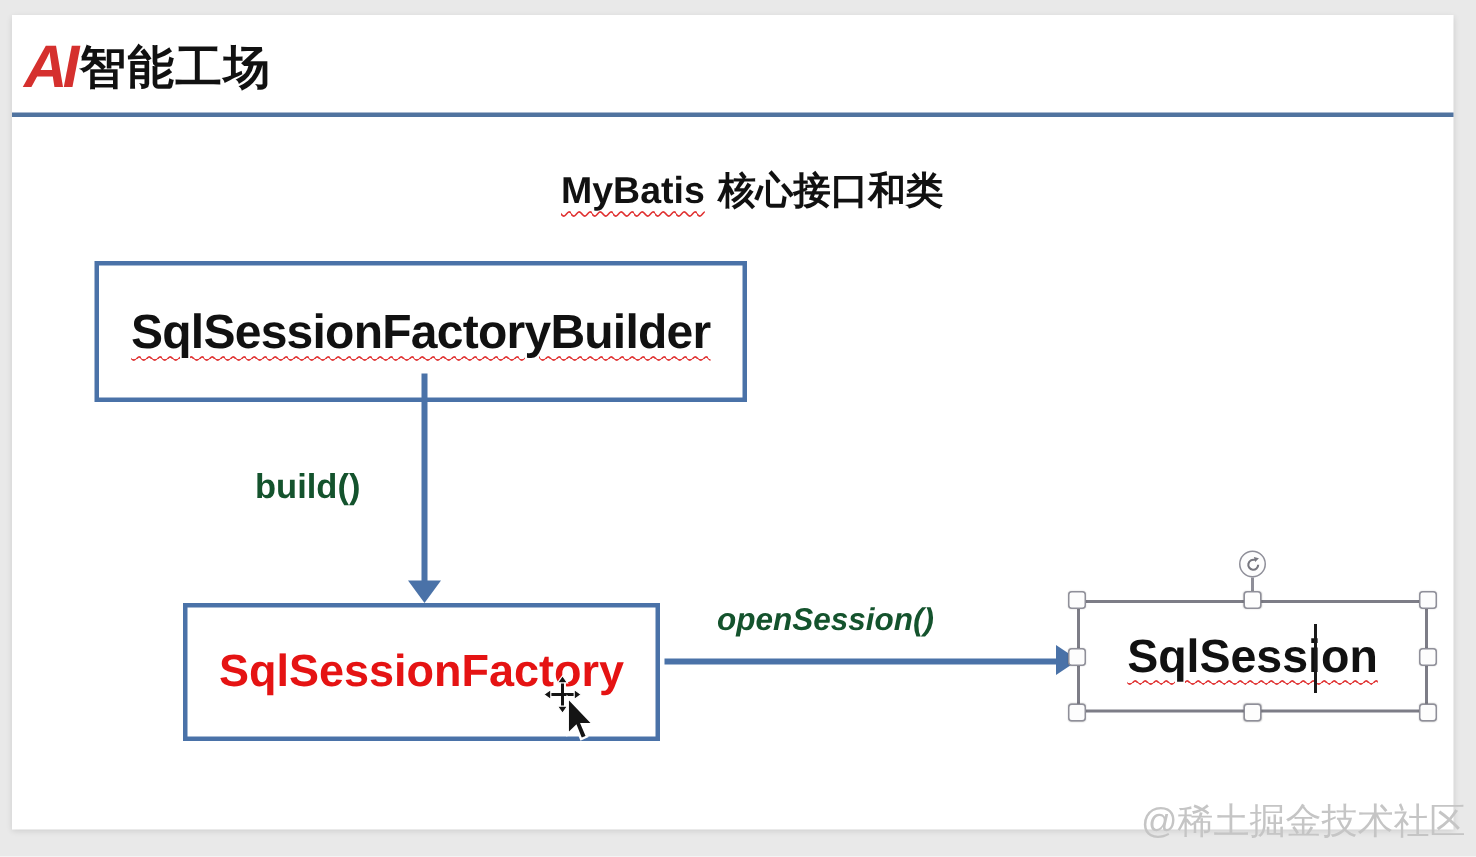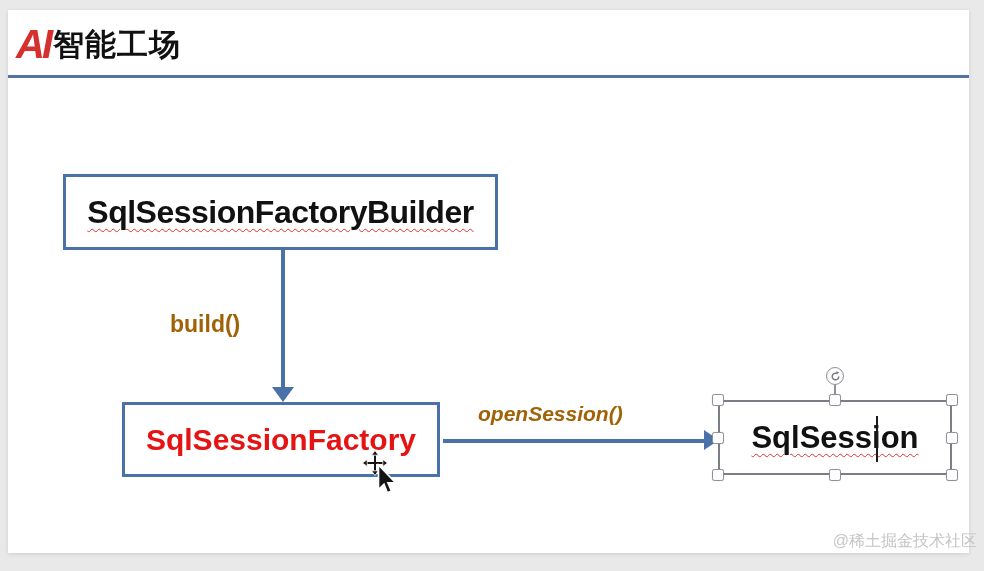--- a/index.html
+++ b/index.html
@@ -48,22 +48,22 @@
   }
   .slide-title .rest { margin-left:9px; }
 
   
   .dbox {
     position:absolute; background:#fff;
     border:3px solid var(--accent_blue,#4a72a8);
     display:flex; align-items:center; justify-content:center;
     font-weight:bold; color:#111; white-space:nowrap;
   }
-  .box-builder { left:63px;  top:174px; width:435px; height:76px; font-size:32px; letter-spacing:-0.5px; }
-  .box-factory { left:122px; top:402px; width:318px; height:75px; font-size:30px; }
+  .box-builder { left:63px;  top:174px; width:435px; height:94px; font-size:32px; letter-spacing:-0.5px; }
+  .box-factory { left:122px; top:402px; width:318px; height:92px; font-size:30px; }
   .box-factory .dbox-label { color:var(--red_text,#ec1313); }
 
   
   .arrow-line-v {
     position:absolute; left:281px; top:249px; width:3.5px; height:140px;
     background:var(--accent_blue,#4a72a8);
   }
   .arrow-head-down {
     position:absolute; left:272px; top:387px; width:0; height:0;
     border-left:11px solid transparent; border-right:11px solid transparent;
@@ -72,21 +72,21 @@
   .arrow-line-h {
     position:absolute; left:443px; top:439px; width:263px; height:3.5px;
     background:var(--accent_blue,#4a72a8);
   }
   .arrow-head-right {
     position:absolute; left:704px; top:430px; width:0; height:0;
     border-top:10px solid transparent; border-bottom:10px solid transparent;
     border-left:15px solid var(--accent_blue,#4a72a8);
   }
   .conn-label {
-    position:absolute; font-weight:bold; color:#a16207; white-space:nowrap;
+    position:absolute; font-weight:bold; color:#14532d; white-space:nowrap;
   }
   .label-build { left:170px; top:311px; font-size:23px; }
   .label-open  { left:478px; top:402px; font-size:21px;font-style:italic; }
 
   
   .selection-rect {
     position:absolute; left:718px; top:400px; width:234px; height:75px;
     border:2px solid var(--selection_gray,#7d7d87);
     background:#fff;
     display:flex; align-items:center; justify-content:center;
@@ -113,35 +113,38 @@
     position:absolute; left:876px; top:416px; width:2px; height:46px;
     background:#1a1a1a;
   }
 
   
   .mouse-cursor { position:absolute; left:362px; top:450px; }
 
   
   .watermark {
     position:absolute; right:7px; top:531px;
-    font-size:16px; color:var(--watermark_gray,#c5c5c5); white-space:nowrap;
+    font-size:24px; color:var(--watermark_gray,#c5c5c5); white-space:nowrap;
   }
 </style>
 </head>
 <body>
 
 <div class="viewport">
 
   <div class="slide"></div>
 
   <div class="logo">
     <span class="logo-mark">AI</span><span class="logo-name">智能工场</span>
   </div>
   <div class="divider"></div>
 
+  <div class="slide-title">
+    <span class="squiggle">MyBatis</span><span class="rest">核心接口和类</span>
+  </div>
 
   <div class="dbox box-builder">
     <span class="dbox-label squiggle">SqlSessionFactoryBuilder</span>
   </div>
 
   <div>
     <div class="arrow-line-v"></div>
     <div class="arrow-head-down"></div>
   </div>
   <div class="conn-label label-build">build()</div>

